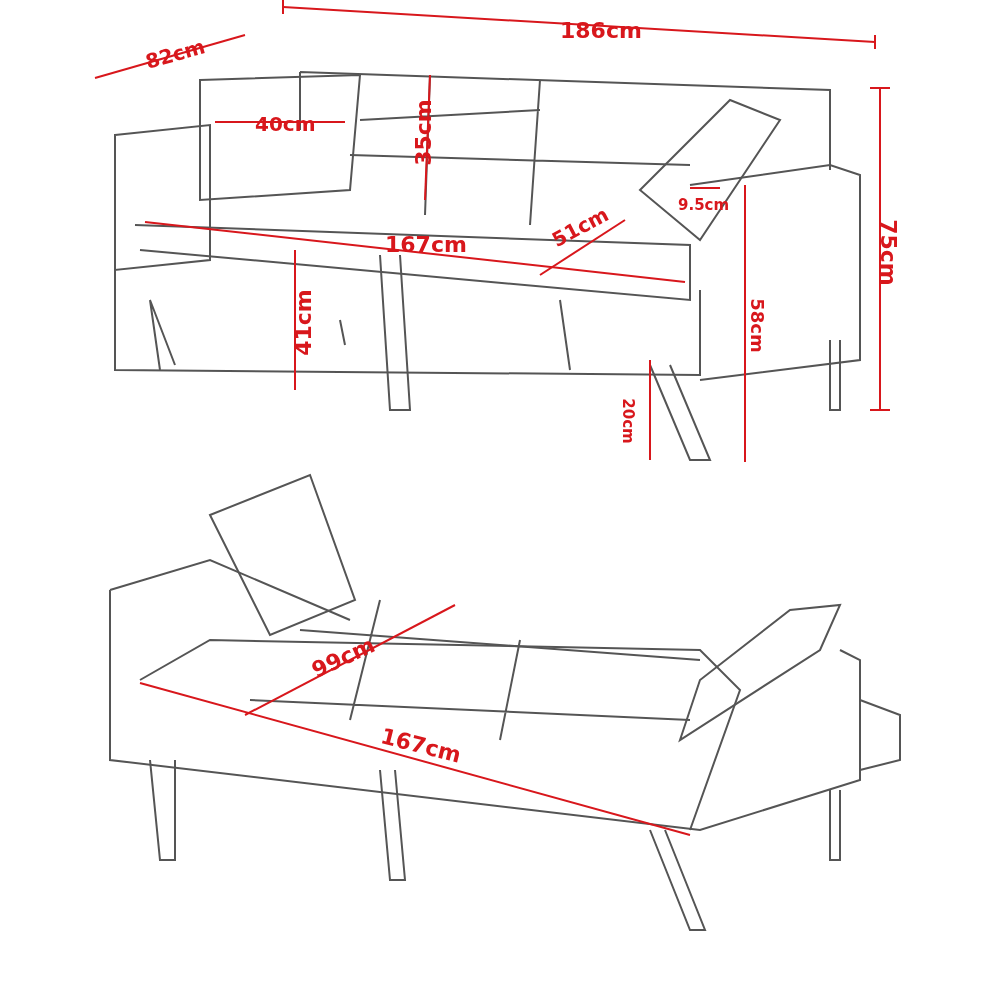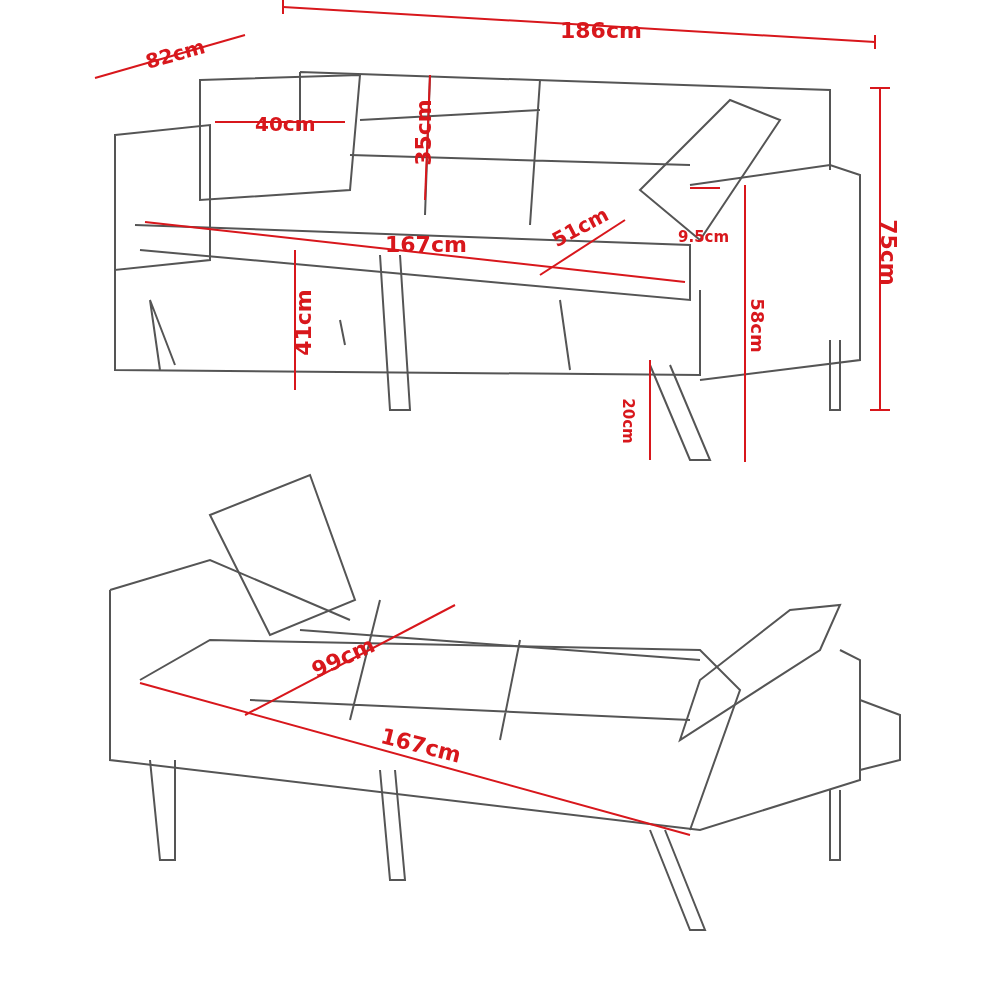--- a/index.html
+++ b/index.html
@@ -49,21 +49,21 @@
     <line x1="650" y1="360" x2="650" y2="460"></line>
     <line x1="140" y1="683" x2="690" y2="835"></line>
     <line x1="245" y1="715" x2="455" y2="605"></line>
   </g>
 </svg>
 
 <div class="lbl" style="left:560px;top:2px;font-size:22px;margin-top:16px;">186cm</div>
 <div class="lbl" style="left:145px;top:42px;font-size:20px;transform:rotate(-16deg);">82cm</div>
 <div class="lbl" style="left:255px;top:112px;font-size:20px;">40cm</div>
 <div class="lbl" style="left:390px;top:120px;font-size:22px;transform:rotate(-90deg);">35cm</div>
-<div class="lbl" style="left:678px;top:196px;font-size:15px;margin-top:32px;">9.5cm</div>
+<div class="lbl" style="left:678px;top:196px;font-size:15px;">9.5cm</div>
 <div class="lbl" style="left:855px;top:240px;font-size:22px;transform:rotate(90deg);">75cm</div>
 <div class="lbl" style="left:385px;top:232px;font-size:22px;">167cm</div>
 <div class="lbl" style="left:550px;top:215px;font-size:20px;transform:rotate(-28deg);">51cm</div>
 <div class="lbl" style="left:270px;top:310px;font-size:22px;transform:rotate(-90deg);">41cm</div>
 <div class="lbl" style="left:730px;top:315px;font-size:18px;transform:rotate(90deg);">58cm</div>
 <div class="lbl" style="left:605px;top:412px;font-size:15px;transform:rotate(90deg);">20cm</div>
 <div class="lbl" style="left:310px;top:645px;font-size:22px;transform:rotate(-25deg);">99cm</div>
 <div class="lbl" style="left:380px;top:733px;font-size:22px;transform:rotate(14deg);">167cm</div>
 
 </body></html>

